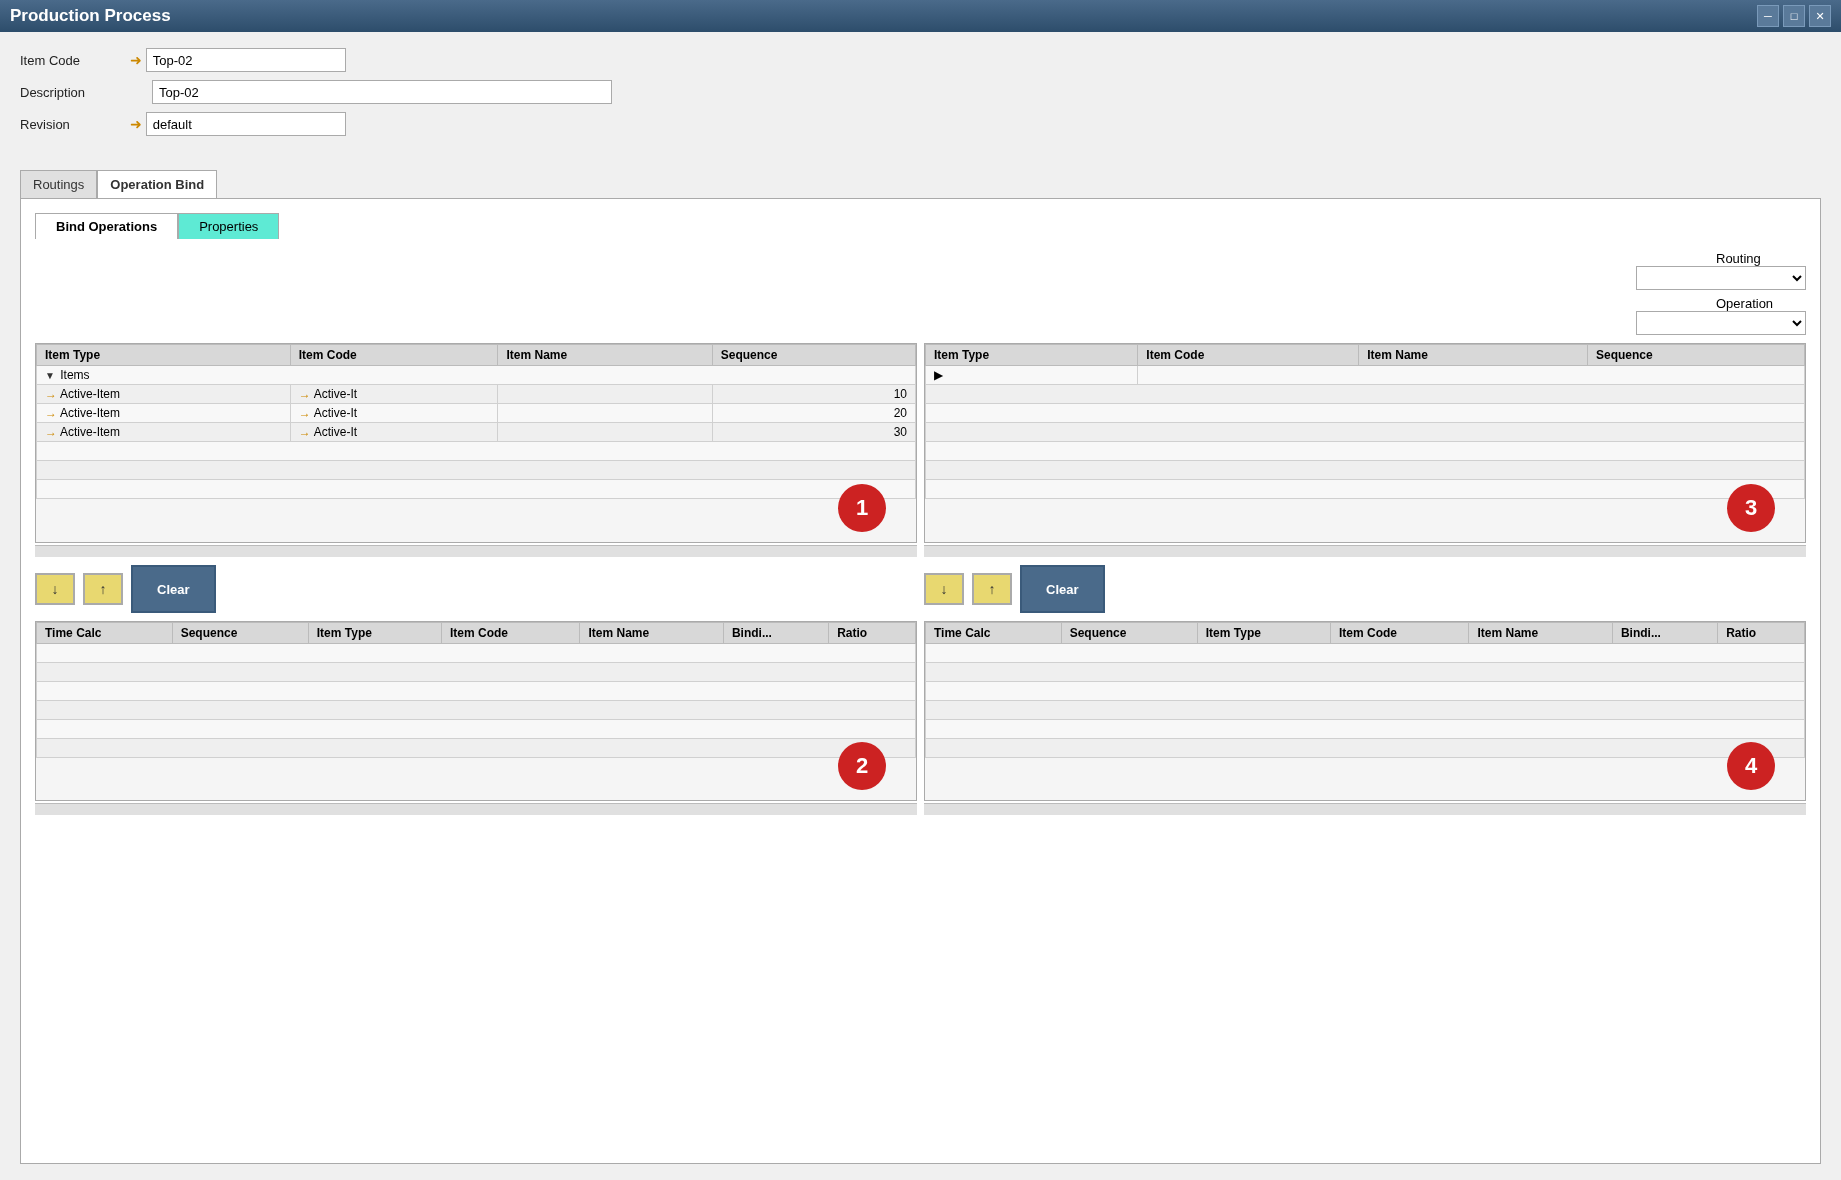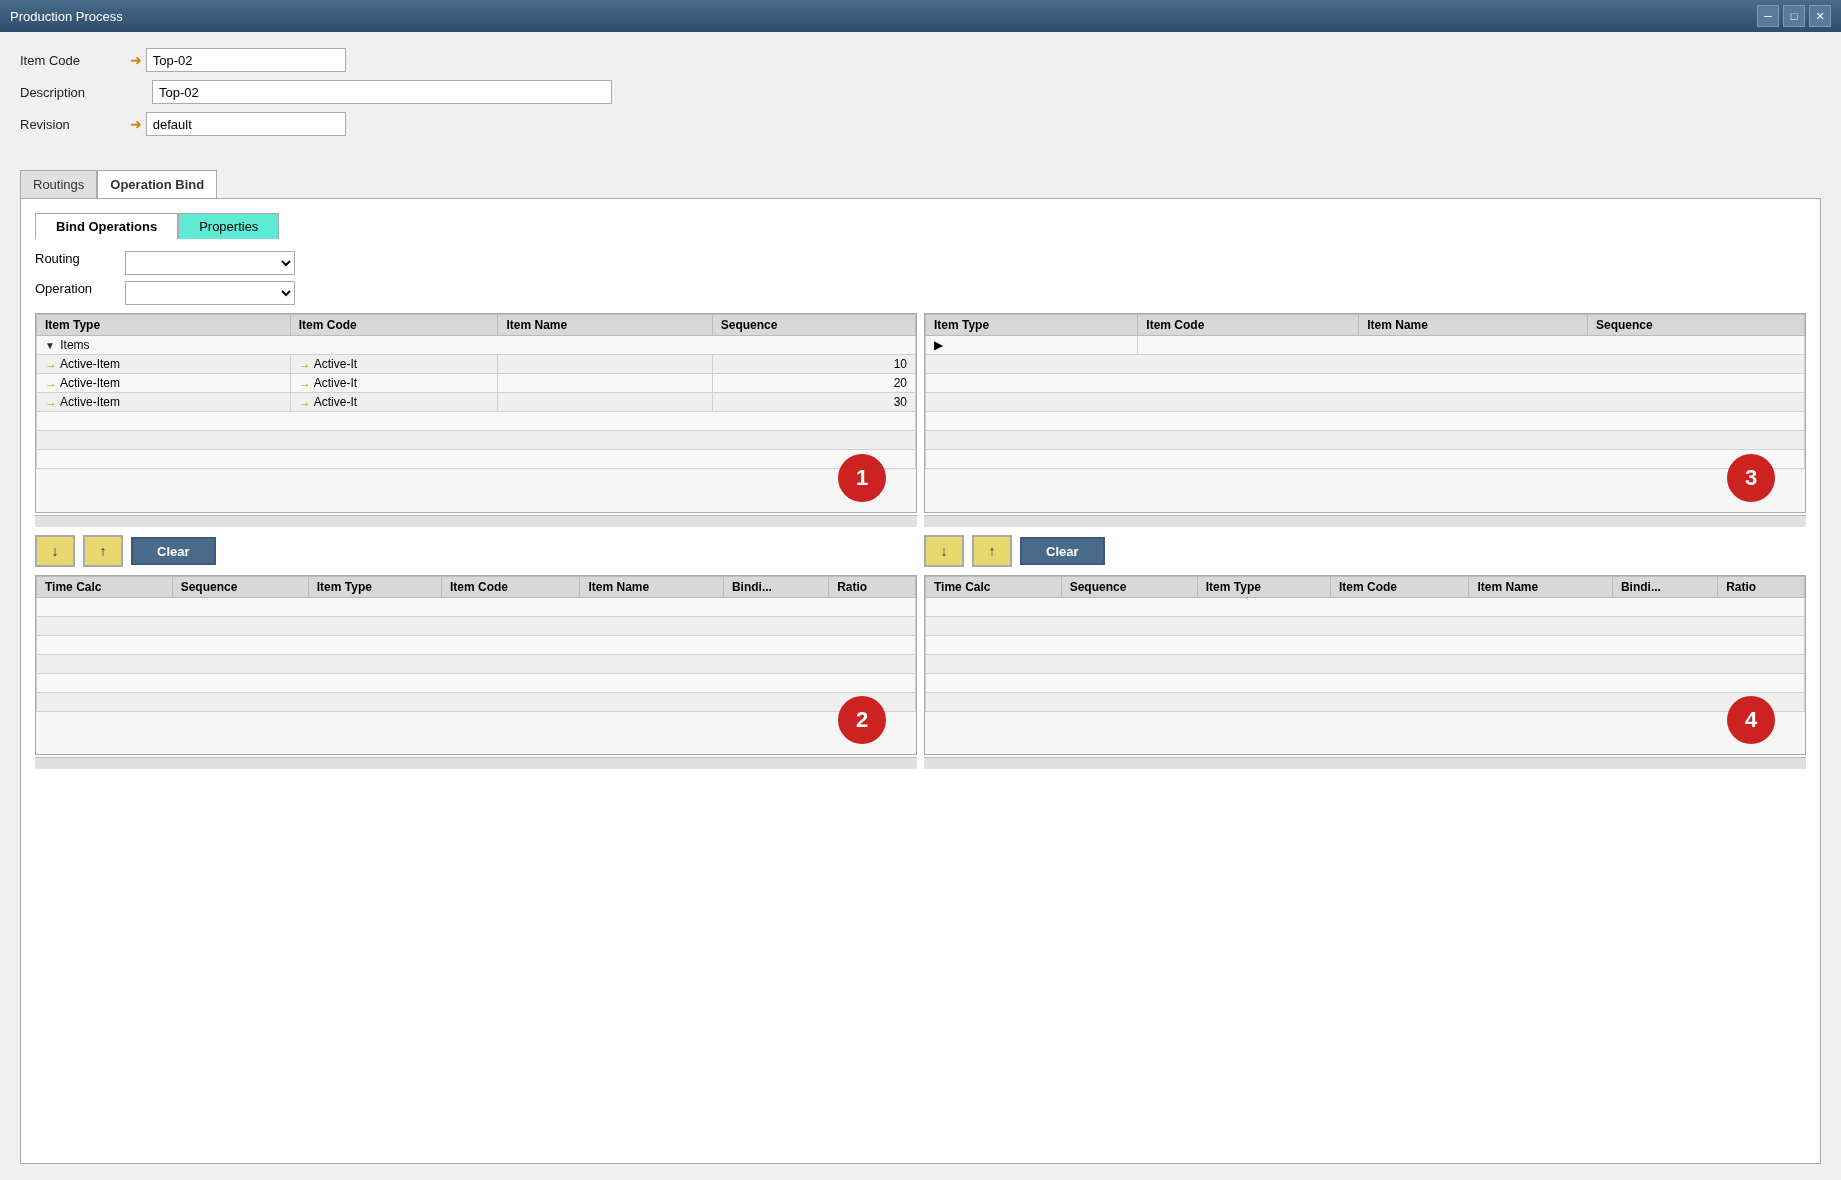--- a/index.html
+++ b/index.html
@@ -9,21 +9,21 @@
 
     .title-bar {
       background: linear-gradient(to bottom, #4a6a8a, #2d4d6b);
       color: white;
       padding: 6px 10px;
       display: flex;
       align-items: center;
       justify-content: space-between;
       height: 32px;
     }
-    .title-bar-title { font-size: 13px; font-weight: 400; }
+    .title-bar-title { font-size: 17px; font-weight: 700; }
     .title-bar-controls { display: flex; gap: 4px; }
     .title-bar-btn {
       width: 22px; height: 22px;
       background: #5a7a9a;
       border: 1px solid #7a9aba;
       color: white;
       display: flex; align-items: center; justify-content: center;
       cursor: pointer; font-size: 11px;
     }
 
@@ -60,21 +60,21 @@
     .tab-inner {
       padding: 5px 20px;
       background: #5eead4;
       border: 1px solid #aaa;
       border-bottom: none;
       cursor: pointer;
       font-size: 13px;
     }
     .tab-inner.active { background: #ffffff; font-weight: 600; }
 
-    .form-row { display: flex; align-items: flex-start; margin-bottom: 6px; }
+    .form-row { display: flex; align-items: flex-end; margin-bottom: 6px; flex-direction: column; }
     .form-label { width: 90px; font-size: 13px; }
     .form-select {
       width: 170px; height: 24px;
       border: 1px solid #aaa;
       background: white;
       font-size: 13px;
       padding: 0 4px;
     }
 
     .panels-row { display: flex; gap: 7px; margin-top: 8px; }
@@ -125,21 +125,21 @@
       border: 2px solid #aaa;
       cursor: pointer;
       display: flex; align-items: center; justify-content: center;
       font-size: 14px; color: #333;
     }
     .btn-clear {
       background: #4a6a8a;
       color: white;
       border: 2px solid #3a5a7a;
       padding: 4px 24px;
-      height: 28px;
+      height: 48px;
       cursor: pointer;
       font-size: 13px;
       font-weight: 600;
     }
 
     .lower-grid-container {
       border: 1px solid #aaa;
       background: #f5f5f5;
       overflow: auto;
       height: 180px;

